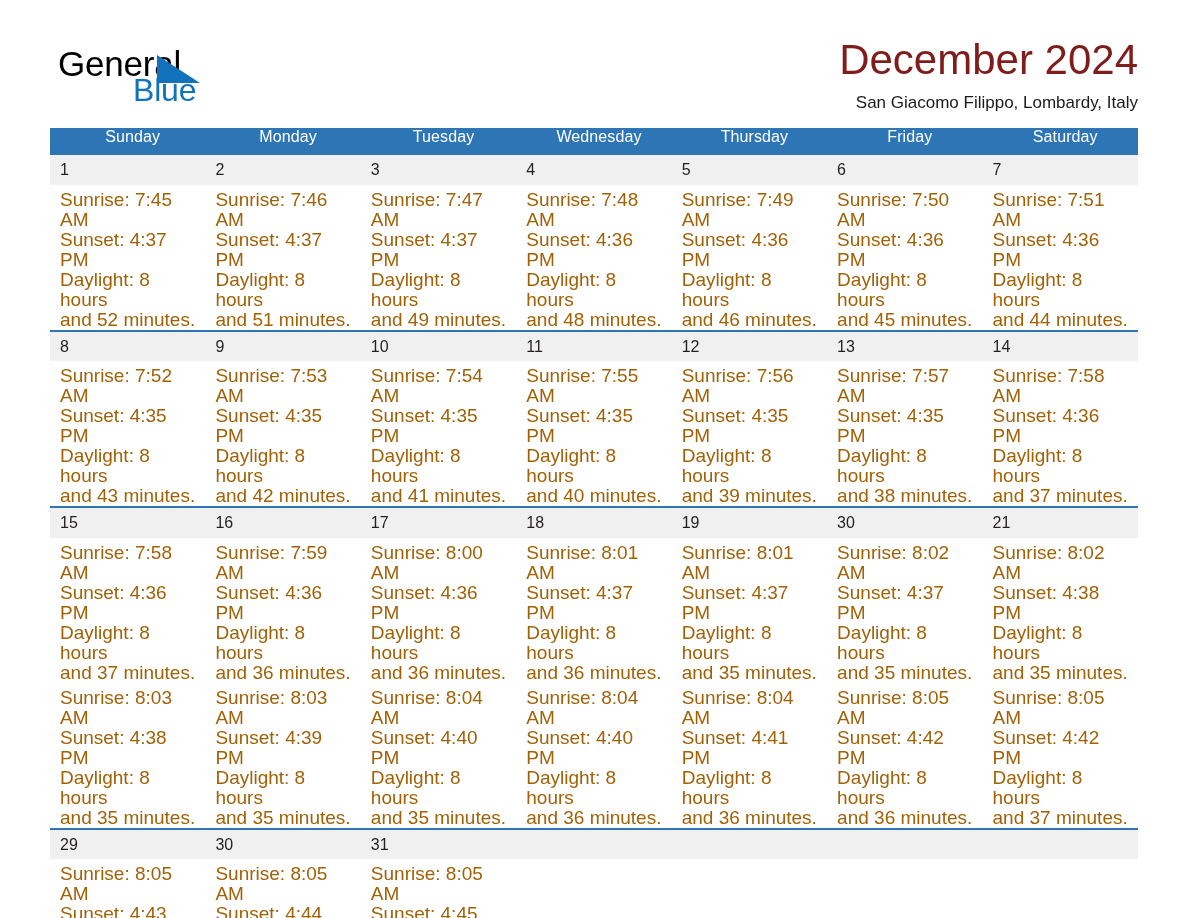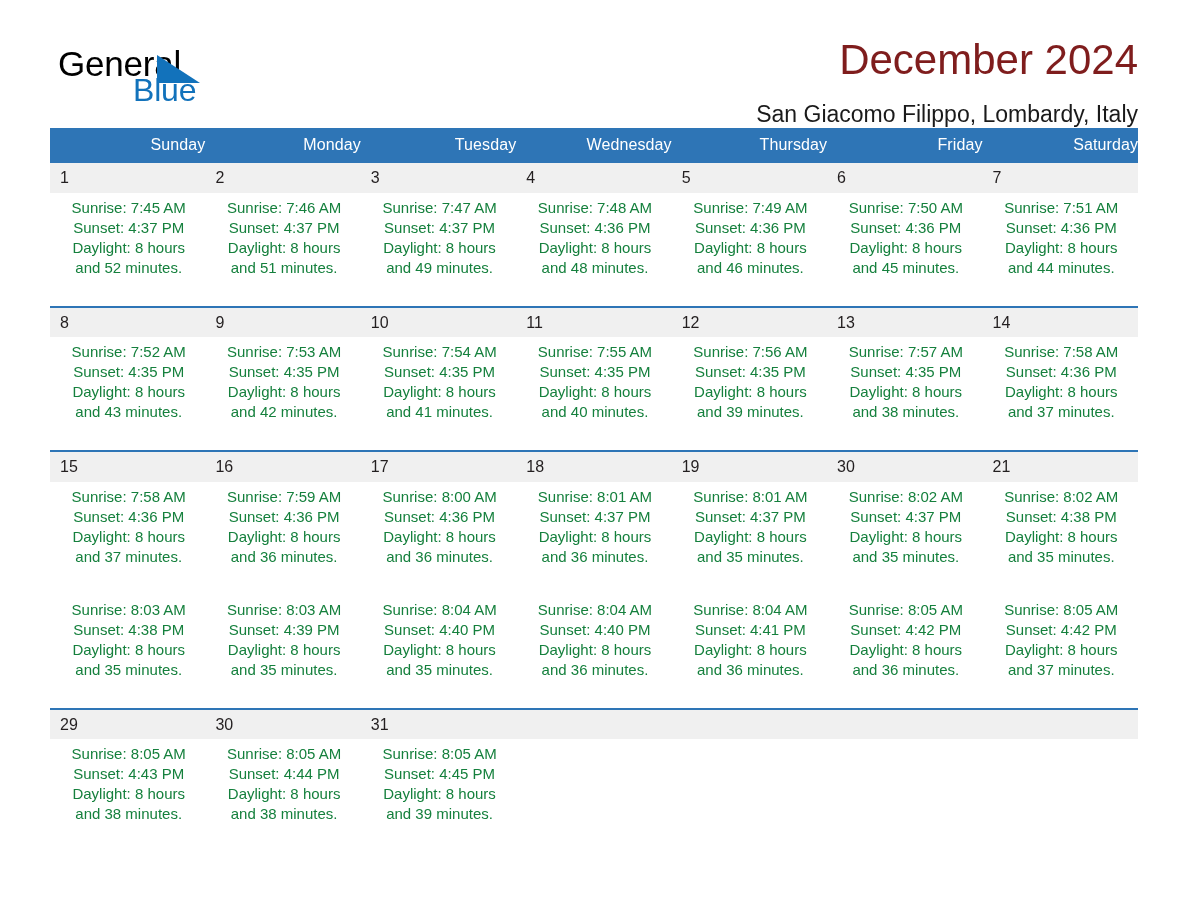--- a/index.html
+++ b/index.html
@@ -71,22 +71,22 @@
     text-align: right;
   }
   .month-title {
     font-size: 42px;
     font-weight: normal;
     color: #7f1d1d;
     line-height: 1.05;
     white-space: nowrap;
   }
   .location {
-    margin-top: 20px;
-    font-size: 23px;
+    margin-top: 12px;
+    font-size: 17px;
     color: #1a1a1a;
     line-height: 1.1;
     white-space: nowrap;
   }
 
   
   .calendar {
     position: relative;
     width: 1088px;
     margin-top: 10px;
@@ -96,22 +96,22 @@
     border-collapse: collapse;
     table-layout: fixed;
   }
   table.cal col { width: 155.43px; }
 
   thead th {
     background: #2e75b6;
     color: #ffffff;
     font-size: 16px;
     font-weight: normal;
-    text-align: right;
-    padding: 8px 0 9px 10px;
+    text-align: center;
+    padding: 0 0 9px 10px;
     height: 18px;
     vertical-align: middle;
     letter-spacing: 0.1px;
   }
 
   tr.date-row td {
     background: #f0f0f0;
     font-size: 16px;
     color: #231f20;
     padding: 6px 0 6px 10px;
@@ -122,25 +122,24 @@
     border-top: 2px solid #2e75b6;
   }
 
   tr.info-row td {
     background: #ffffff;
     vertical-align: top;
     padding: 5px 8px 0 10px;
     height: 108px;
   }
   .lines {
-    font-size: 15px;
+    font-size: 19px;
     line-height: 20px;
-    color: #15803d;
+    color: #a16207;
     white-space: pre-line;
-    text-align: center;
   }
   .empty-cell { }
 </style>
 </head>
 <body>
 
 <div class="page">
 
   <div class="top">
 

